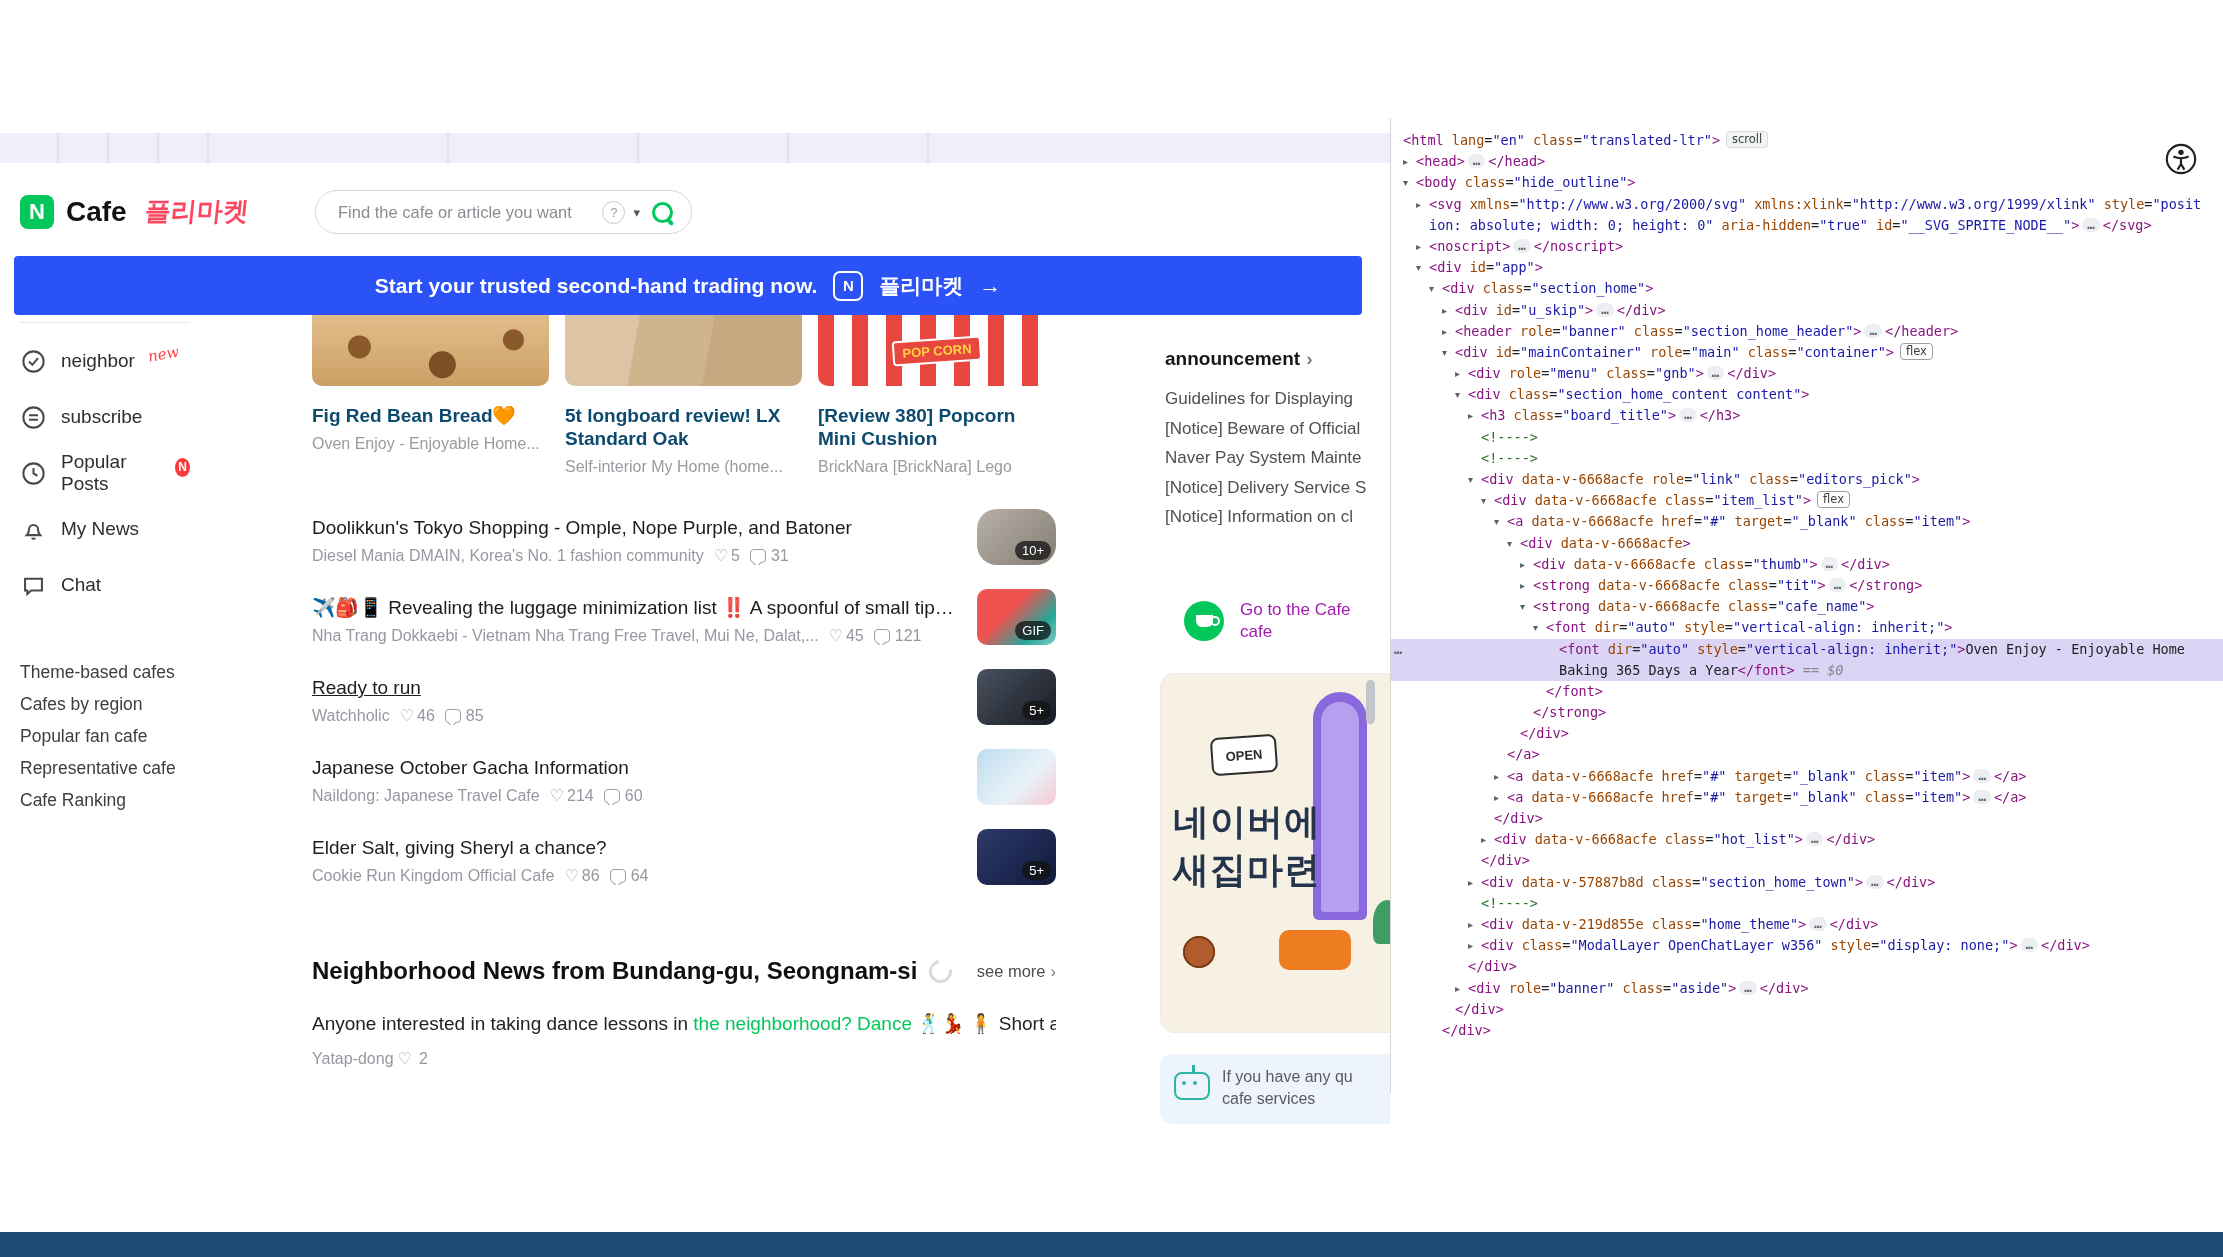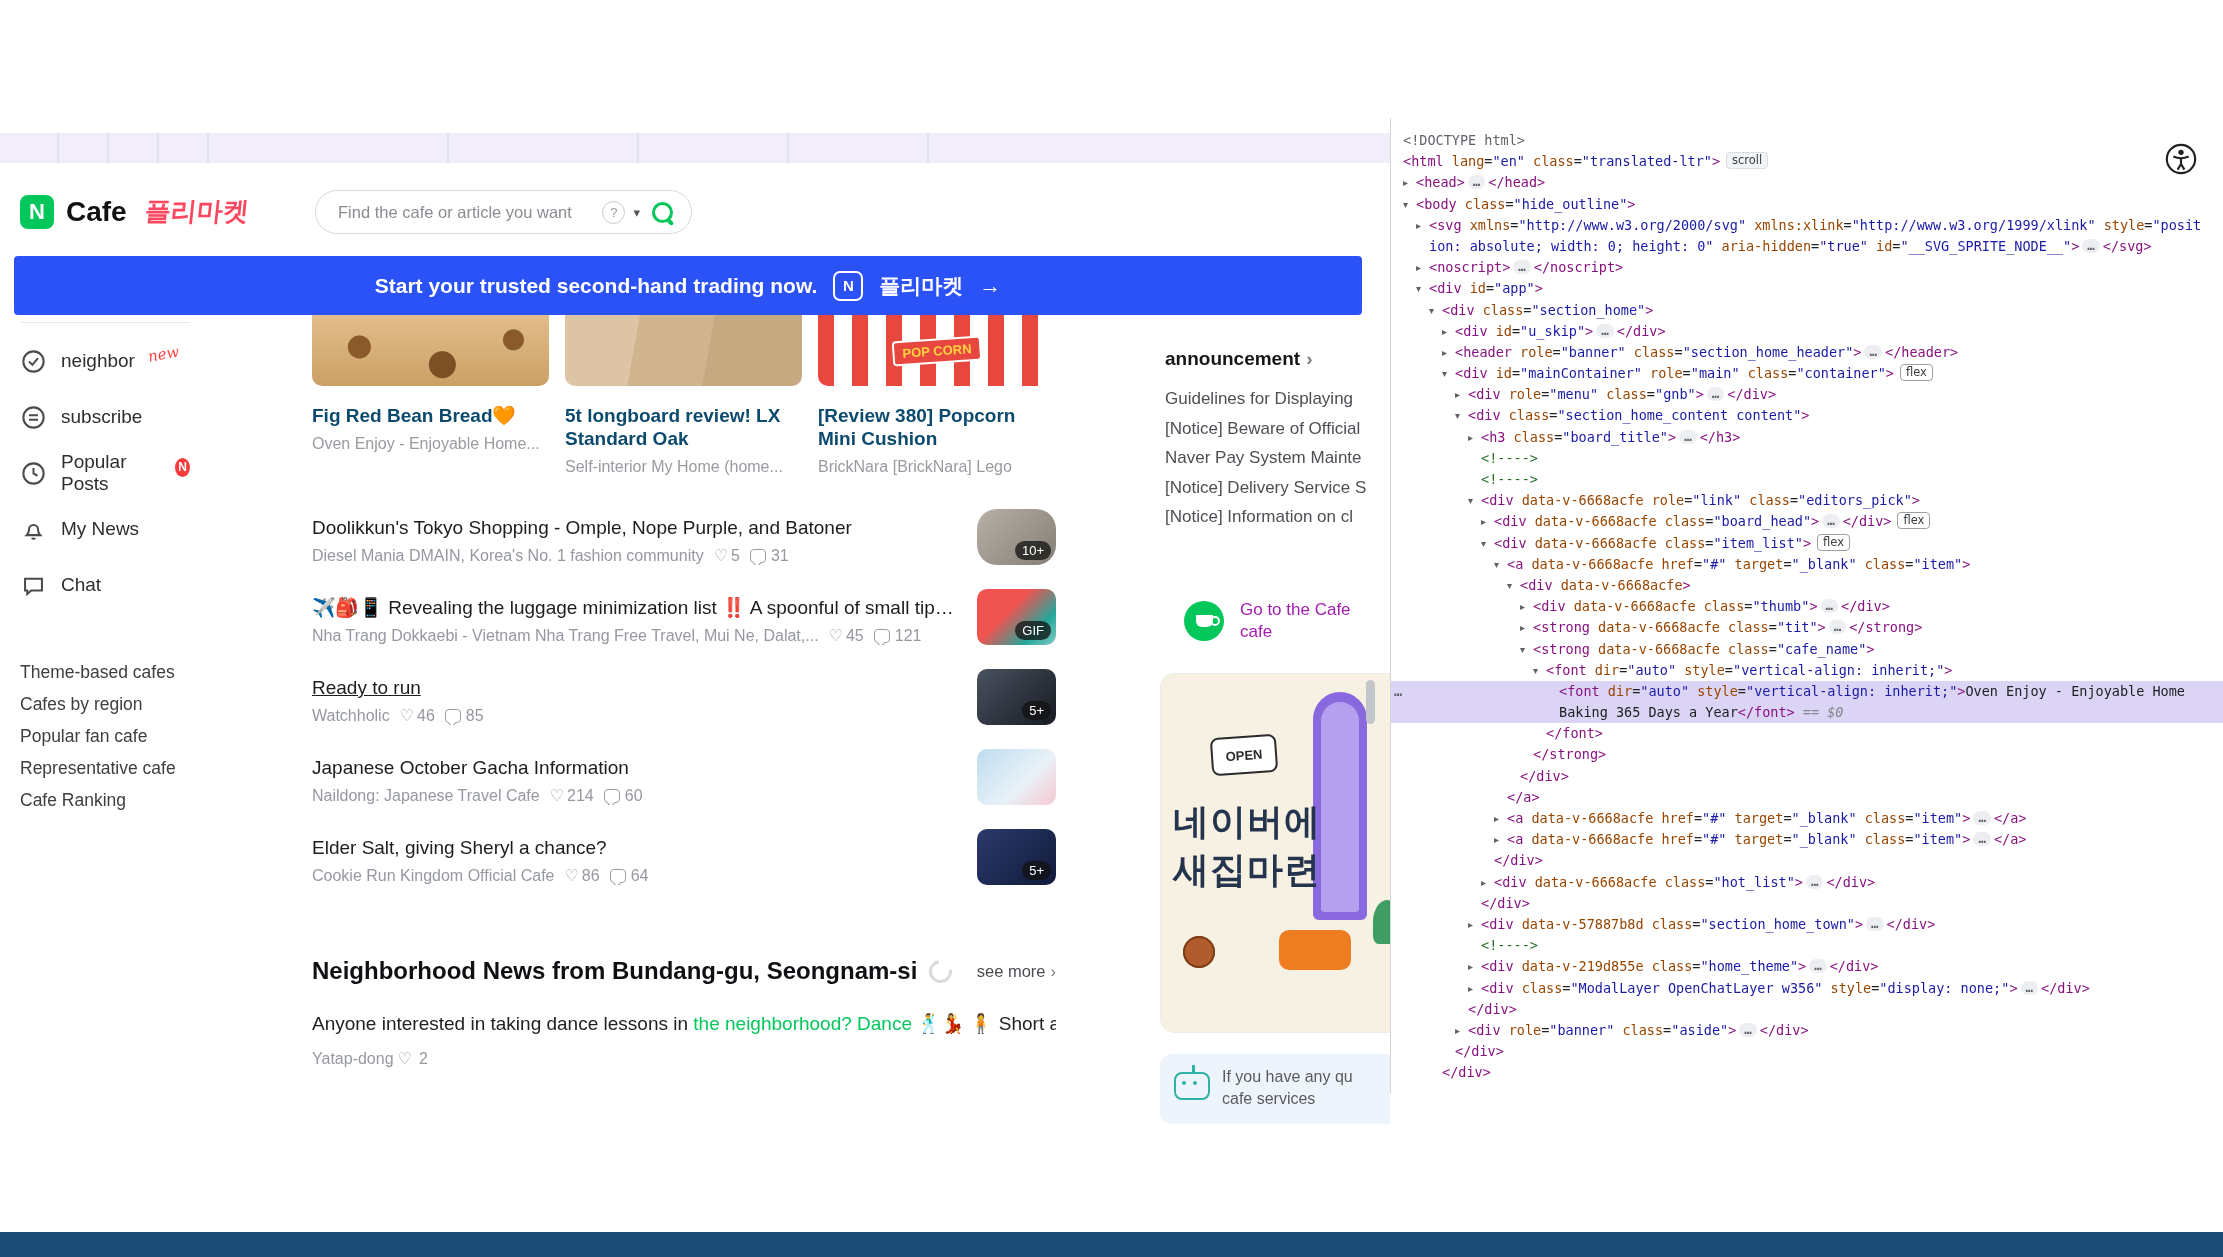--- a/index.html
+++ b/index.html
@@ -436,39 +436,37 @@
           <span>cafe services</span>
         </span>
       </div>
     </aside>
 
     <div class="page-scrollbar"></div>
   </div>
 
   <div class="devtools">
     <div id="dt-code">
-        <div class="dt-line" style="padding-left: 12px;"><span class="t-g">&lt;!DOCTYPE html&gt;</span></div>
         <div class="dt-line" style="padding-left: 12px;"><span class="t-tag">&lt;html</span><span class="t-at"> lang</span><span class="t-p">=</span><span class="t-v">"en"</span><span class="t-at"> class</span><span class="t-p">=</span><span class="t-v">"translated-ltr"</span><span class="t-tag">&gt;</span><span class="bdg bs">scroll</span></div>
         <div class="dt-line" style="padding-left: 25px;"><span class="arr">▸</span><span class="t-tag">&lt;head&gt;</span><span class="ell">…</span><span class="t-tag">&lt;/head&gt;</span></div>
         <div class="dt-line" style="padding-left: 25px;"><span class="arr">▾</span><span class="t-tag">&lt;body</span><span class="t-at"> class</span><span class="t-p">=</span><span class="t-v">"hide_outline"</span><span class="t-tag">&gt;</span></div>
         <div class="dt-line" style="padding-left: 38px;"><span class="arr">▸</span><span class="t-tag">&lt;svg</span><span class="t-at"> xmlns</span><span class="t-p">=</span><span class="t-v">"http://www.w3.org/2000/svg"</span><span class="t-at"> xmlns:xlink</span><span class="t-p">=</span><span class="t-v">"http://www.w3.org/1999/xlink"</span><span class="t-at"> style</span><span class="t-p">=</span><span class="t-v">"posit</span></div>
         <div class="dt-line" style="padding-left: 38px;"><span class="t-v">ion: absolute; width: 0; height: 0"</span><span class="t-at"> aria-hidden</span><span class="t-p">=</span><span class="t-v">"true"</span><span class="t-at"> id</span><span class="t-p">=</span><span class="t-v">"__SVG_SPRITE_NODE__"</span><span class="t-tag">&gt;</span><span class="ell">…</span><span class="t-tag">&lt;/svg&gt;</span></div>
         <div class="dt-line" style="padding-left: 38px;"><span class="arr">▸</span><span class="t-tag">&lt;noscript&gt;</span><span class="ell">…</span><span class="t-tag">&lt;/noscript&gt;</span></div>
         <div class="dt-line" style="padding-left: 38px;"><span class="arr">▾</span><span class="t-tag">&lt;div</span><span class="t-at"> id</span><span class="t-p">=</span><span class="t-v">"app"</span><span class="t-tag">&gt;</span></div>
         <div class="dt-line" style="padding-left: 51px;"><span class="arr">▾</span><span class="t-tag">&lt;div</span><span class="t-at"> class</span><span class="t-p">=</span><span class="t-v">"section_home"</span><span class="t-tag">&gt;</span></div>
         <div class="dt-line" style="padding-left: 64px;"><span class="arr">▸</span><span class="t-tag">&lt;div</span><span class="t-at"> id</span><span class="t-p">=</span><span class="t-v">"u_skip"</span><span class="t-tag">&gt;</span><span class="ell">…</span><span class="t-tag">&lt;/div&gt;</span></div>
         <div class="dt-line" style="padding-left: 64px;"><span class="arr">▸</span><span class="t-tag">&lt;header</span><span class="t-at"> role</span><span class="t-p">=</span><span class="t-v">"banner"</span><span class="t-at"> class</span><span class="t-p">=</span><span class="t-v">"section_home_header"</span><span class="t-tag">&gt;</span><span class="ell">…</span><span class="t-tag">&lt;/header&gt;</span></div>
         <div class="dt-line" style="padding-left: 64px;"><span class="arr">▾</span><span class="t-tag">&lt;div</span><span class="t-at"> id</span><span class="t-p">=</span><span class="t-v">"mainContainer"</span><span class="t-at"> role</span><span class="t-p">=</span><span class="t-v">"main"</span><span class="t-at"> class</span><span class="t-p">=</span><span class="t-v">"container"</span><span class="t-tag">&gt;</span><span class="bdg bf">flex</span></div>
         <div class="dt-line" style="padding-left: 77px;"><span class="arr">▸</span><span class="t-tag">&lt;div</span><span class="t-at"> role</span><span class="t-p">=</span><span class="t-v">"menu"</span><span class="t-at"> class</span><span class="t-p">=</span><span class="t-v">"gnb"</span><span class="t-tag">&gt;</span><span class="ell">…</span><span class="t-tag">&lt;/div&gt;</span></div>
         <div class="dt-line" style="padding-left: 77px;"><span class="arr">▾</span><span class="t-tag">&lt;div</span><span class="t-at"> class</span><span class="t-p">=</span><span class="t-v">"section_home_content content"</span><span class="t-tag">&gt;</span></div>
         <div class="dt-line" style="padding-left: 90px;"><span class="arr">▸</span><span class="t-tag">&lt;h3</span><span class="t-at"> class</span><span class="t-p">=</span><span class="t-v">"board_title"</span><span class="t-tag">&gt;</span><span class="ell">…</span><span class="t-tag">&lt;/h3&gt;</span></div>
         <div class="dt-line" style="padding-left: 90px;"><span class="t-c">&lt;!----&gt;</span></div>
         <div class="dt-line" style="padding-left: 90px;"><span class="t-c">&lt;!----&gt;</span></div>
         <div class="dt-line" style="padding-left: 90px;"><span class="arr">▾</span><span class="t-tag">&lt;div</span><span class="t-at"> data-v-6668acfe</span><span class="t-at"> role</span><span class="t-p">=</span><span class="t-v">"link"</span><span class="t-at"> class</span><span class="t-p">=</span><span class="t-v">"editors_pick"</span><span class="t-tag">&gt;</span></div>
-        <div class="dt-line" style="padding-left: 103px;"><span class="arr">▸</span><span class="t-tag">&lt;div</span><span class="t-at"> data-v-6668acfe</span><span class="t-at"> class</span><span class="t-p">=</span><span class="t-v">"board_head"</span><span class="t-tag">&gt;</span><span class="ell">…</span><span class="t-tag">&lt;/div&gt;</span><span class="bdg bf">flex</span></div>
         <div class="dt-line" style="padding-left: 103px;"><span class="arr">▾</span><span class="t-tag">&lt;div</span><span class="t-at"> data-v-6668acfe</span><span class="t-at"> class</span><span class="t-p">=</span><span class="t-v">"item_list"</span><span class="t-tag">&gt;</span><span class="bdg bf">flex</span></div>
         <div class="dt-line" style="padding-left: 116px;"><span class="arr">▾</span><span class="t-tag">&lt;a</span><span class="t-at"> data-v-6668acfe</span><span class="t-at"> href</span><span class="t-p">=</span><span class="t-v">"#"</span><span class="t-at"> target</span><span class="t-p">=</span><span class="t-v">"_blank"</span><span class="t-at"> class</span><span class="t-p">=</span><span class="t-v">"item"</span><span class="t-tag">&gt;</span></div>
         <div class="dt-line" style="padding-left: 129px;"><span class="arr">▾</span><span class="t-tag">&lt;div</span><span class="t-at"> data-v-6668acfe</span><span class="t-tag">&gt;</span></div>
         <div class="dt-line" style="padding-left: 142px;"><span class="arr">▸</span><span class="t-tag">&lt;div</span><span class="t-at"> data-v-6668acfe</span><span class="t-at"> class</span><span class="t-p">=</span><span class="t-v">"thumb"</span><span class="t-tag">&gt;</span><span class="ell">…</span><span class="t-tag">&lt;/div&gt;</span></div>
         <div class="dt-line" style="padding-left: 142px;"><span class="arr">▸</span><span class="t-tag">&lt;strong</span><span class="t-at"> data-v-6668acfe</span><span class="t-at"> class</span><span class="t-p">=</span><span class="t-v">"tit"</span><span class="t-tag">&gt;</span><span class="ell">…</span><span class="t-tag">&lt;/strong&gt;</span></div>
         <div class="dt-line" style="padding-left: 142px;"><span class="arr">▾</span><span class="t-tag">&lt;strong</span><span class="t-at"> data-v-6668acfe</span><span class="t-at"> class</span><span class="t-p">=</span><span class="t-v">"cafe_name"</span><span class="t-tag">&gt;</span></div>
         <div class="dt-line" style="padding-left: 155px;"><span class="arr">▾</span><span class="t-tag">&lt;font</span><span class="t-at"> dir</span><span class="t-p">=</span><span class="t-v">"auto"</span><span class="t-at"> style</span><span class="t-p">=</span><span class="t-v">"vertical-align: inherit;"</span><span class="t-tag">&gt;</span></div>
         <div class="dt-line sel" style="padding-left: 168px;"><span class="more">…</span><span class="t-tag">&lt;font</span><span class="t-at"> dir</span><span class="t-p">=</span><span class="t-v">"auto"</span><span class="t-at"> style</span><span class="t-p">=</span><span class="t-v">"vertical-align: inherit;"</span><span class="t-tag">&gt;</span><span class="t-tx">Oven Enjoy - Enjoyable Home</span></div>
         <div class="dt-line sel" style="padding-left: 168px;"><span class="t-tx">Baking 365 Days a Year</span><span class="t-tag">&lt;/font&gt;</span><span class="t-eq"> == $0</span></div>
         <div class="dt-line" style="padding-left: 155px;"><span class="t-tag">&lt;/font&gt;</span></div>

